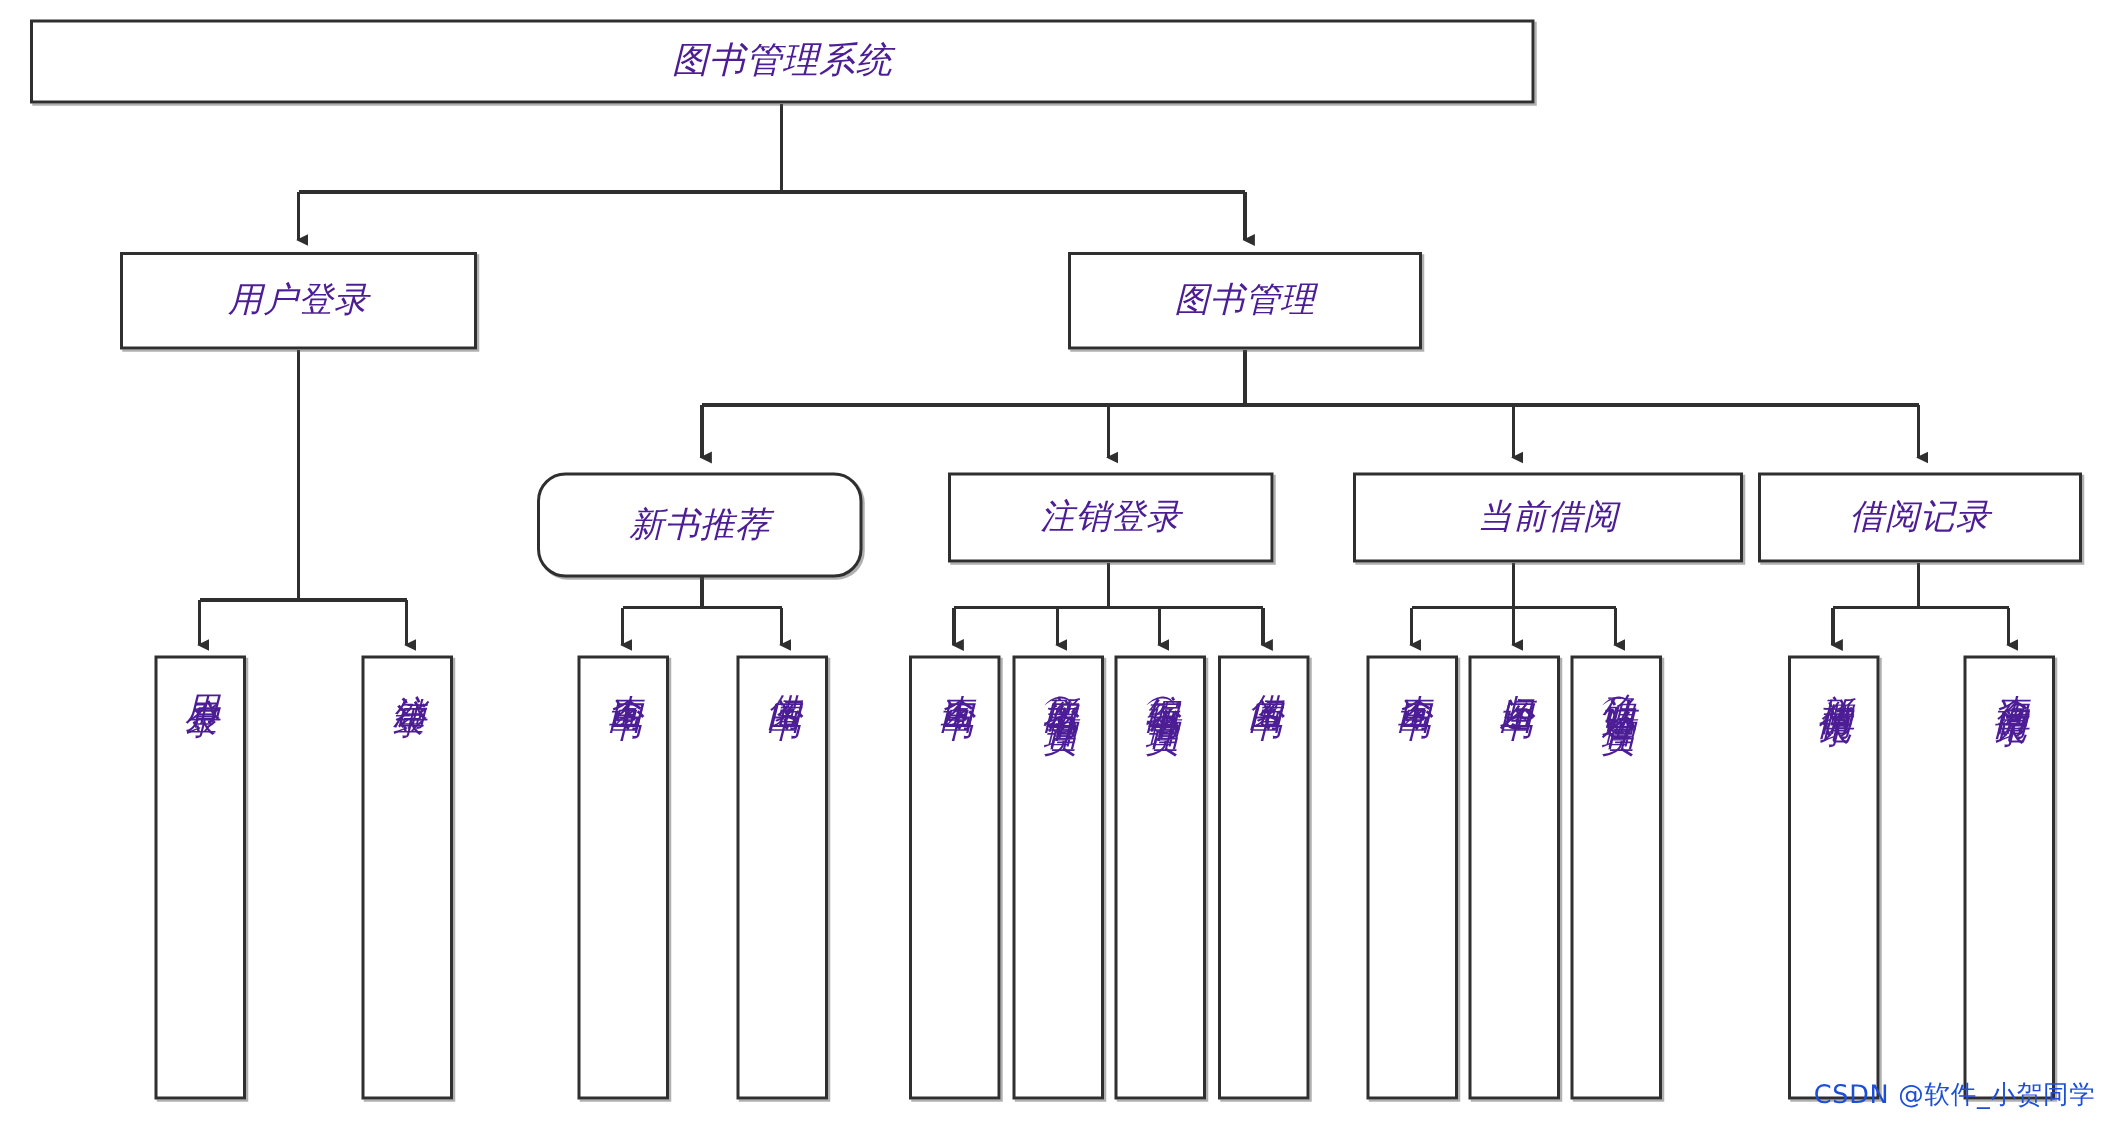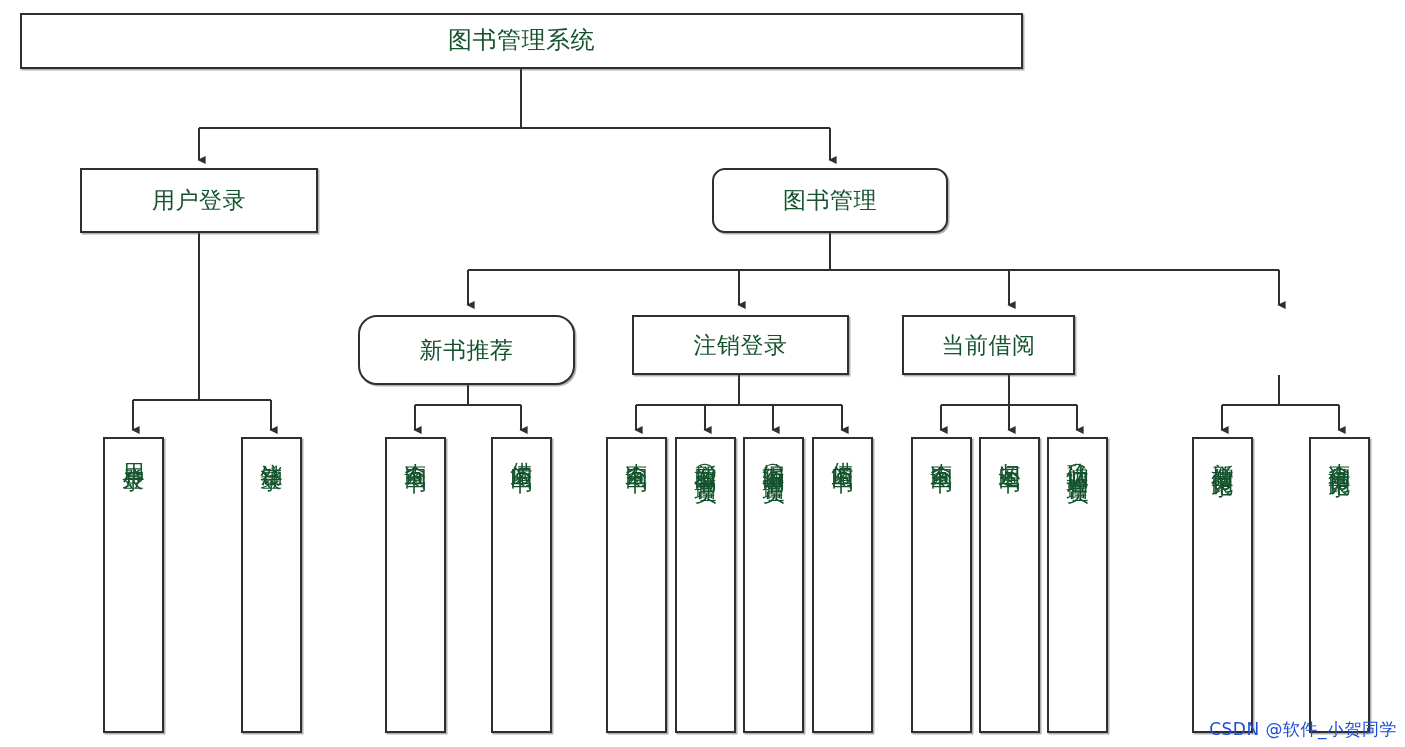--- a/index.html
+++ b/index.html
@@ -26,22 +26,23 @@
     pointer-events: none;
   }
   .node {
     position: absolute;
     box-sizing: border-box;
     border: 2.5px solid #2f2f2f;
     background: #ffffff;
     display: flex;
     align-items: center;
     justify-content: center;
-    color: #14532d;
+    color: #4c1d95;
     box-shadow: 1.5px 1.5px 0 rgba(80,80,80,0.45);
+    font-style: italic;
   }
   .node .label {
     display: block;
     line-height: 1.22;
     letter-spacing: 0.5px;
     white-space: nowrap;
   }
   
   .node.h { }
   .node.h .label {
@@ -128,32 +129,35 @@
     </g>
   </svg>
 
   <div class="node h root" style="left:20px; top:13px; width:1003px; height:56px;">
     <span class="label">图书管理系统</span>
   </div>
 
   <div class="node h" style="left:80px; top:168px; width:238px; height:65px;">
     <span class="label">用户登录</span>
   </div>
-  <div class="node h" style="left:712px; top:168px; width:236px; height:65px;border-radius:13px;">
+  <div class="node h" style="left:712px; top:168px; width:236px; height:65px;">
     <span class="label">图书管理</span>
   </div>
 
   <div class="node h" style="left:358px; top:315px; width:217px; height:70px;border-radius:19px;">
     <span class="label">新书推荐</span>
   </div>
   <div class="node h" style="left:632px; top:315px; width:217px; height:60px;">
     <span class="label">注销登录</span>
   </div>
-  <div class="node h" style="left:902px; top:315px; width:173px; height:60px;">
+  <div class="node h" style="left:902px; top:315px; width:260px; height:60px;">
     <span class="label">当前借阅</span>
+  </div>
+  <div class="node h" style="left:1172px; top:315px; width:216px; height:60px;">
+    <span class="label">借阅记录</span>
   </div>
 
   <div class="node v" style="left:103px; top:437px; width:61px; height:296px;">
     <span class="label">用户登录</span>
   </div>
   <div class="node v" style="left:241px; top:437px; width:61px; height:296px;">
     <span class="label">注销登录</span>
   </div>
 
   <div class="node v" style="left:385px; top:437px; width:61px; height:296px;">

